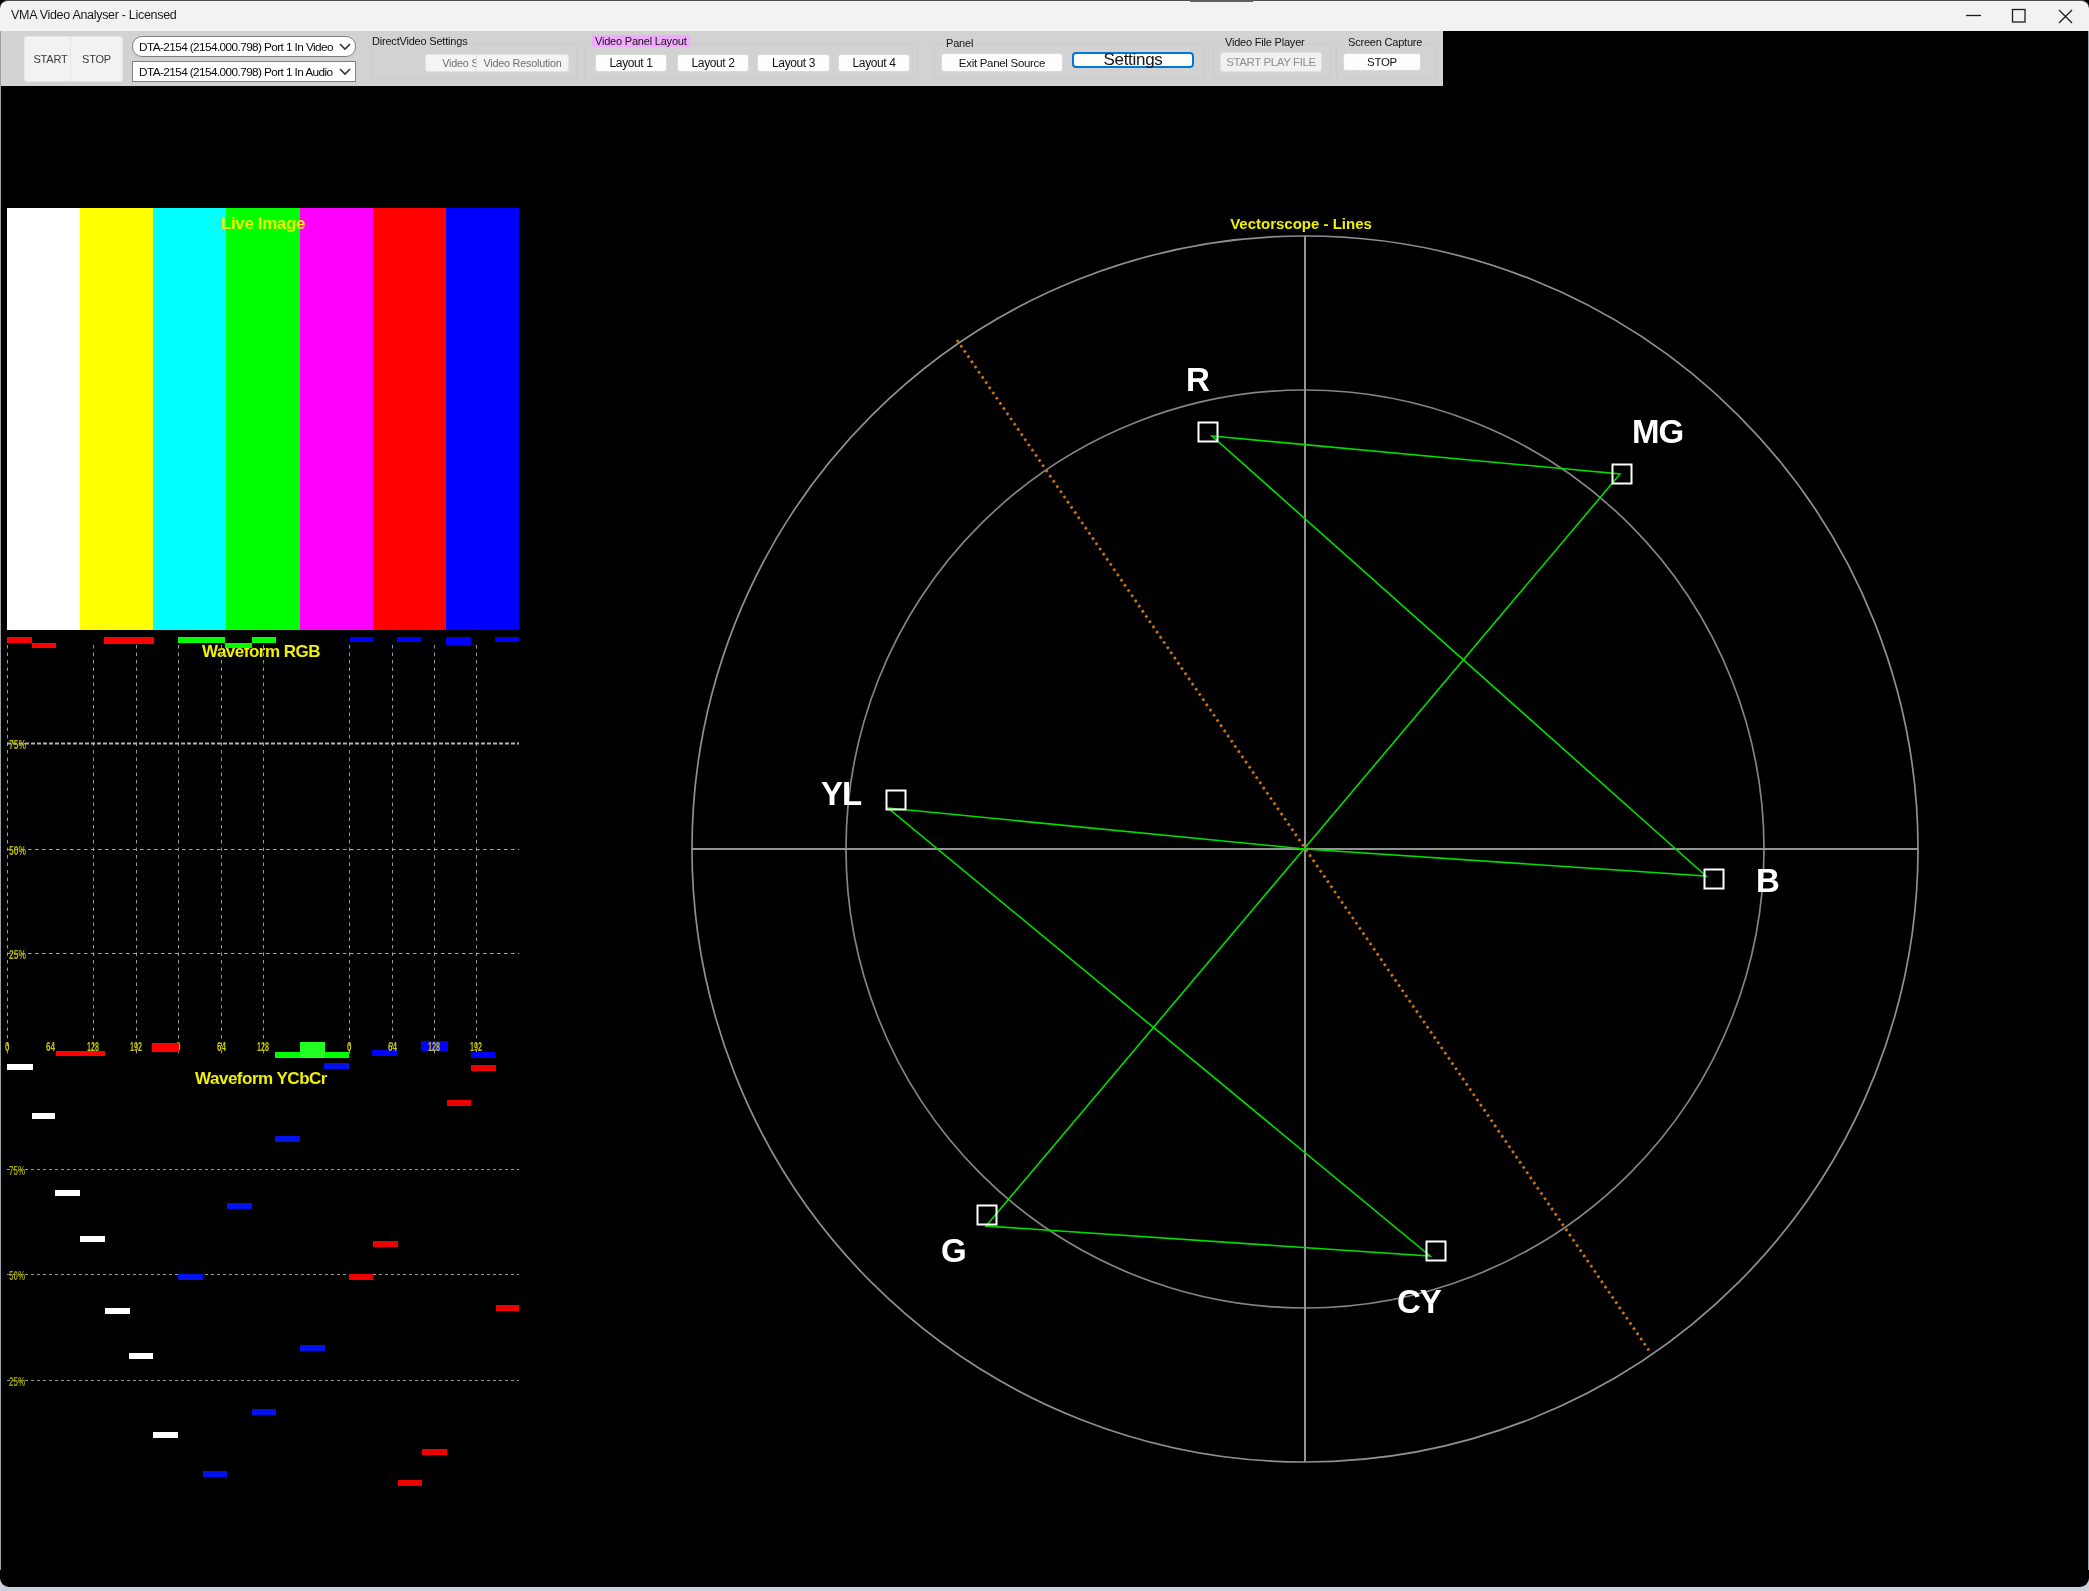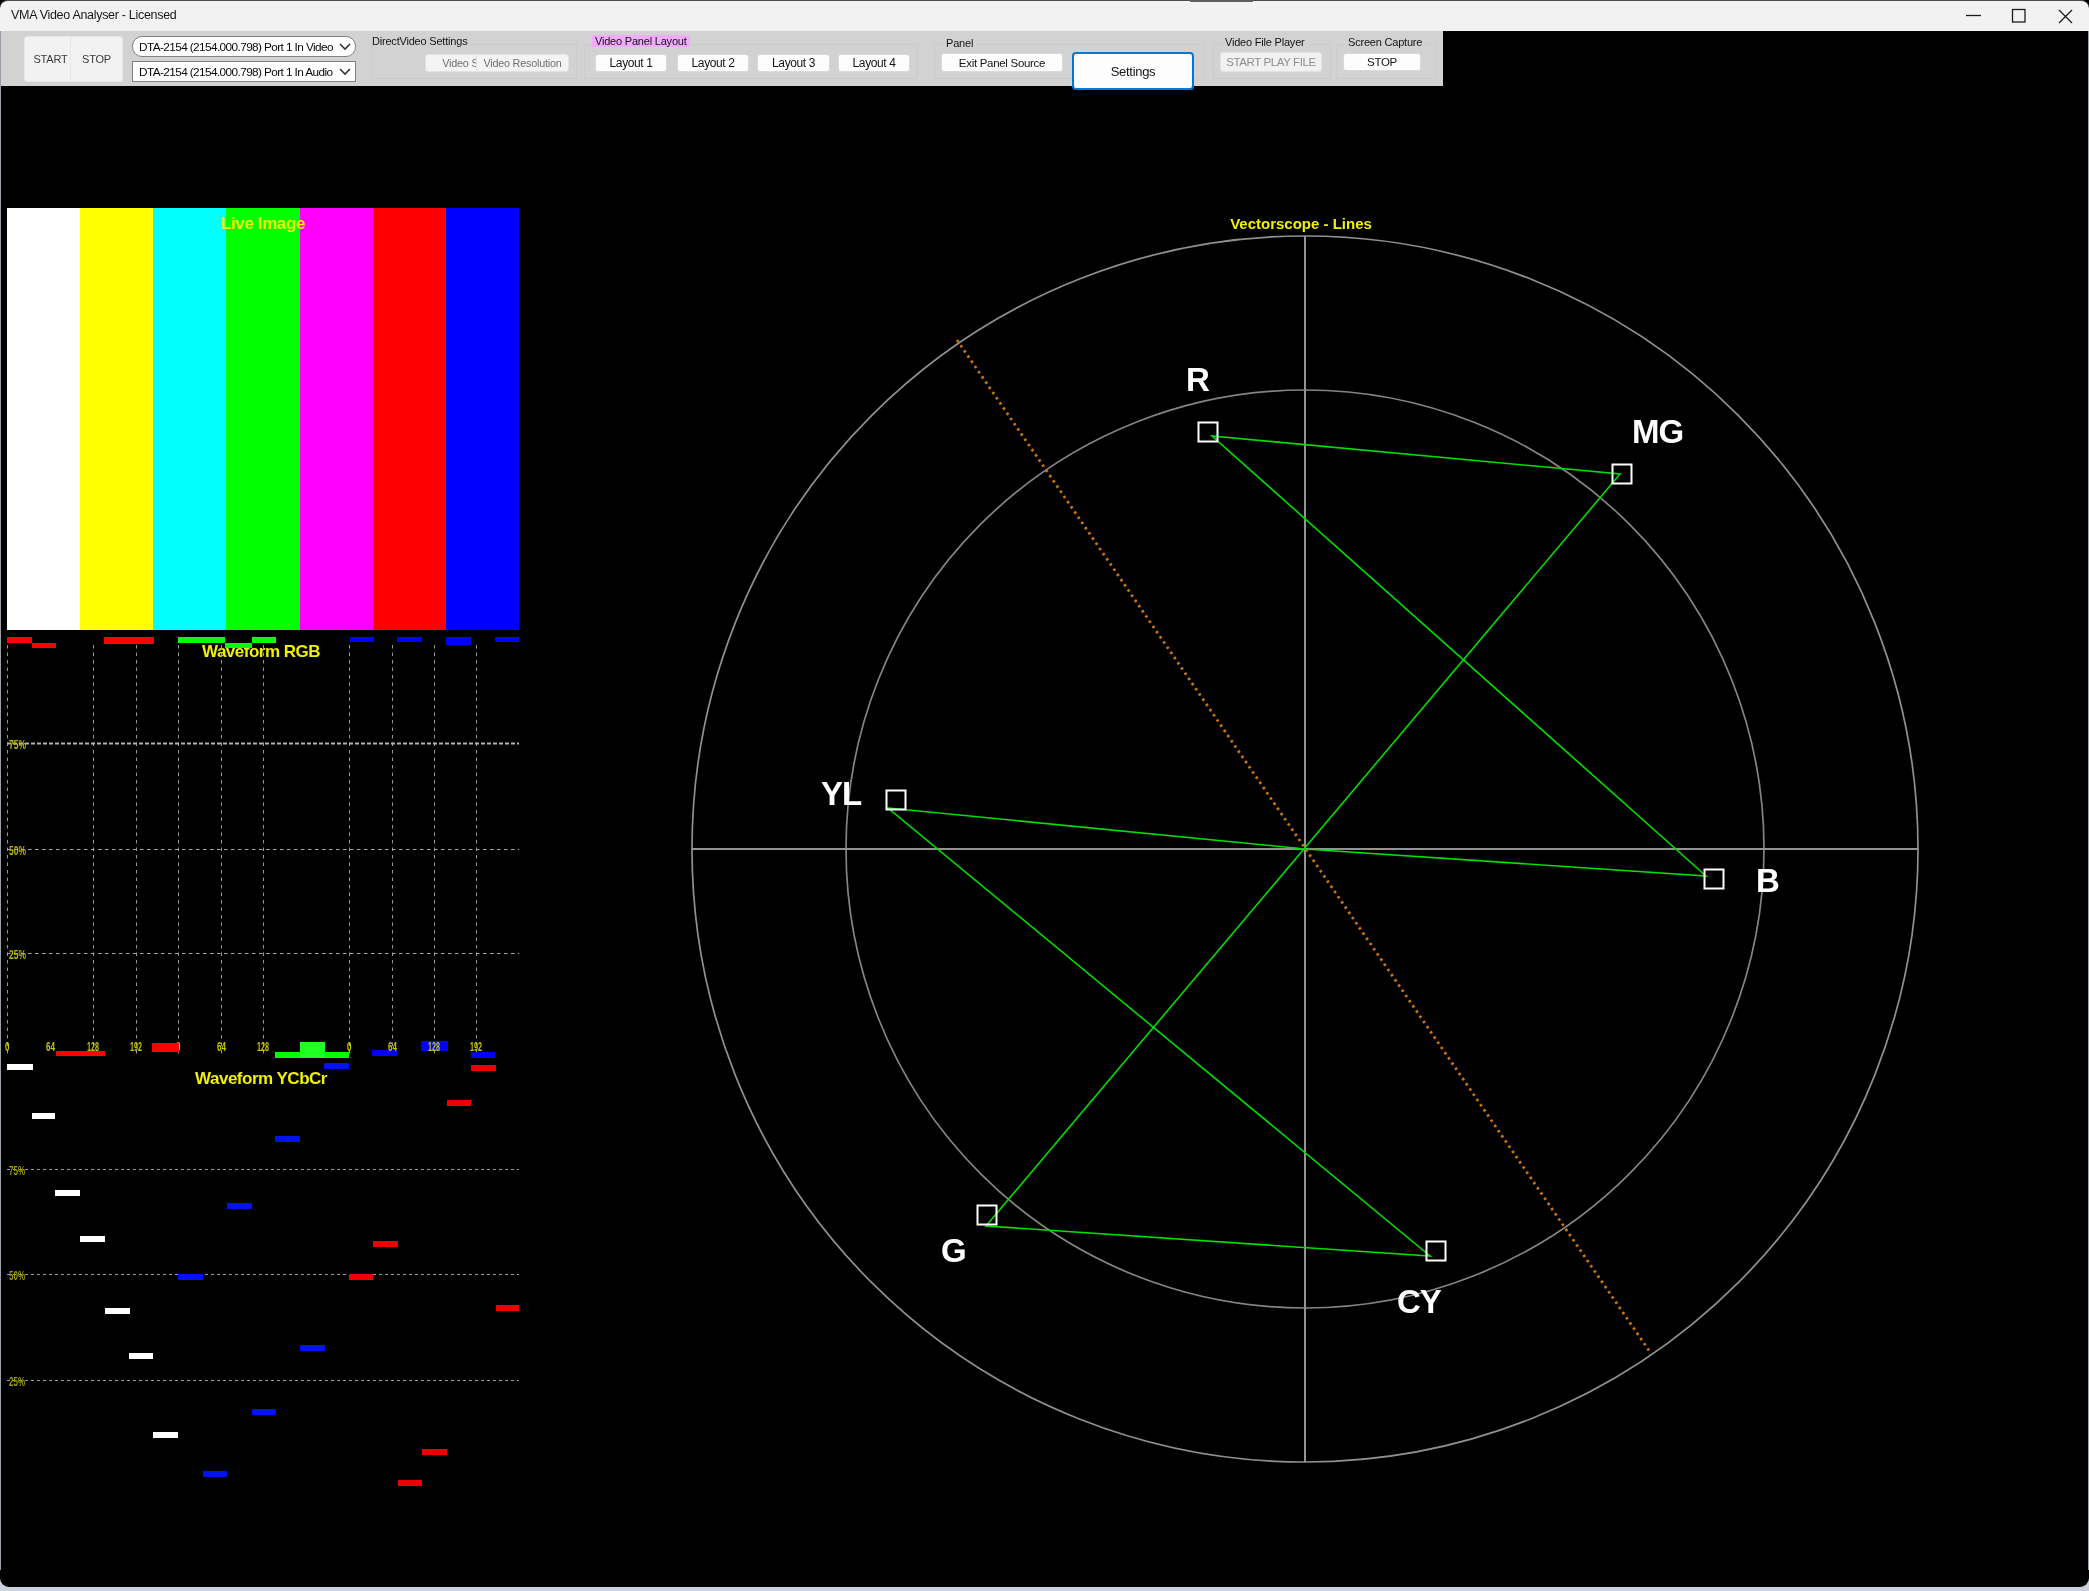--- a/index.html
+++ b/index.html
@@ -63,21 +63,21 @@
   <div class="gbox" style="left:584px;top:44px;width:334px;height:35px;"></div>
   <div class="glabel" style="left:592px;top:35px;background:#f0abfc;padding:0 3px;text-align:center;">Video Panel Layout</div>
   <div class="wbtn lbtn" style="left:595px;top:54px;width:72px;height:18px;">Layout 1</div>
   <div class="wbtn lbtn" style="left:677px;top:54px;width:72px;height:18px;">Layout 2</div>
   <div class="wbtn lbtn" style="left:757px;top:54px;width:73px;height:18px;">Layout 3</div>
   <div class="wbtn lbtn" style="left:838px;top:54px;width:72px;height:18px;">Layout 4</div>
 
   <div class="gbox" style="left:934px;top:44px;width:271px;height:35px;"></div>
   <div class="glabel" style="left:943px;top:37px;background:#d2d2d2;padding:0 3px;">Panel</div>
   <div class="wbtn" style="left:941px;top:53px;width:122px;height:19px;">Exit Panel Source</div>
-  <div class="wbtn" style="left:1072px;top:52px;width:122px;height:38px;border:2px solid #0078d7;border-radius:4px;font-size:13px;">Settings</div>
+  <div class="wbtn" style="left:1072px;top:52px;width:122px;height:16px;border:2px solid #0078d7;border-radius:4px;font-size:17px;">Settings</div>
 
   <div class="gbox" style="left:1213px;top:44px;width:118px;height:35px;"></div>
   <div class="glabel" style="left:1222px;top:36px;background:#d2d2d2;padding:0 3px;">Video File Player</div>
   <div class="gbtn" style="left:1220px;top:52px;width:102px;height:20px;font-size:11.5px;letter-spacing:-0.4px;color:#8f8f8f;background:#f1f1f1;">START PLAY FILE</div>
 
   <div class="gbox" style="left:1336px;top:44px;width:101px;height:35px;"></div>
   <div class="glabel" style="left:1345px;top:36px;background:#d2d2d2;padding:0 3px;">Screen Capture</div>
   <div class="wbtn" style="left:1343px;top:53px;width:78px;height:18px;">STOP</div>
 
   <div class="abs" style="left:7px;top:208px;width:512px;height:422px;display:flex;">

